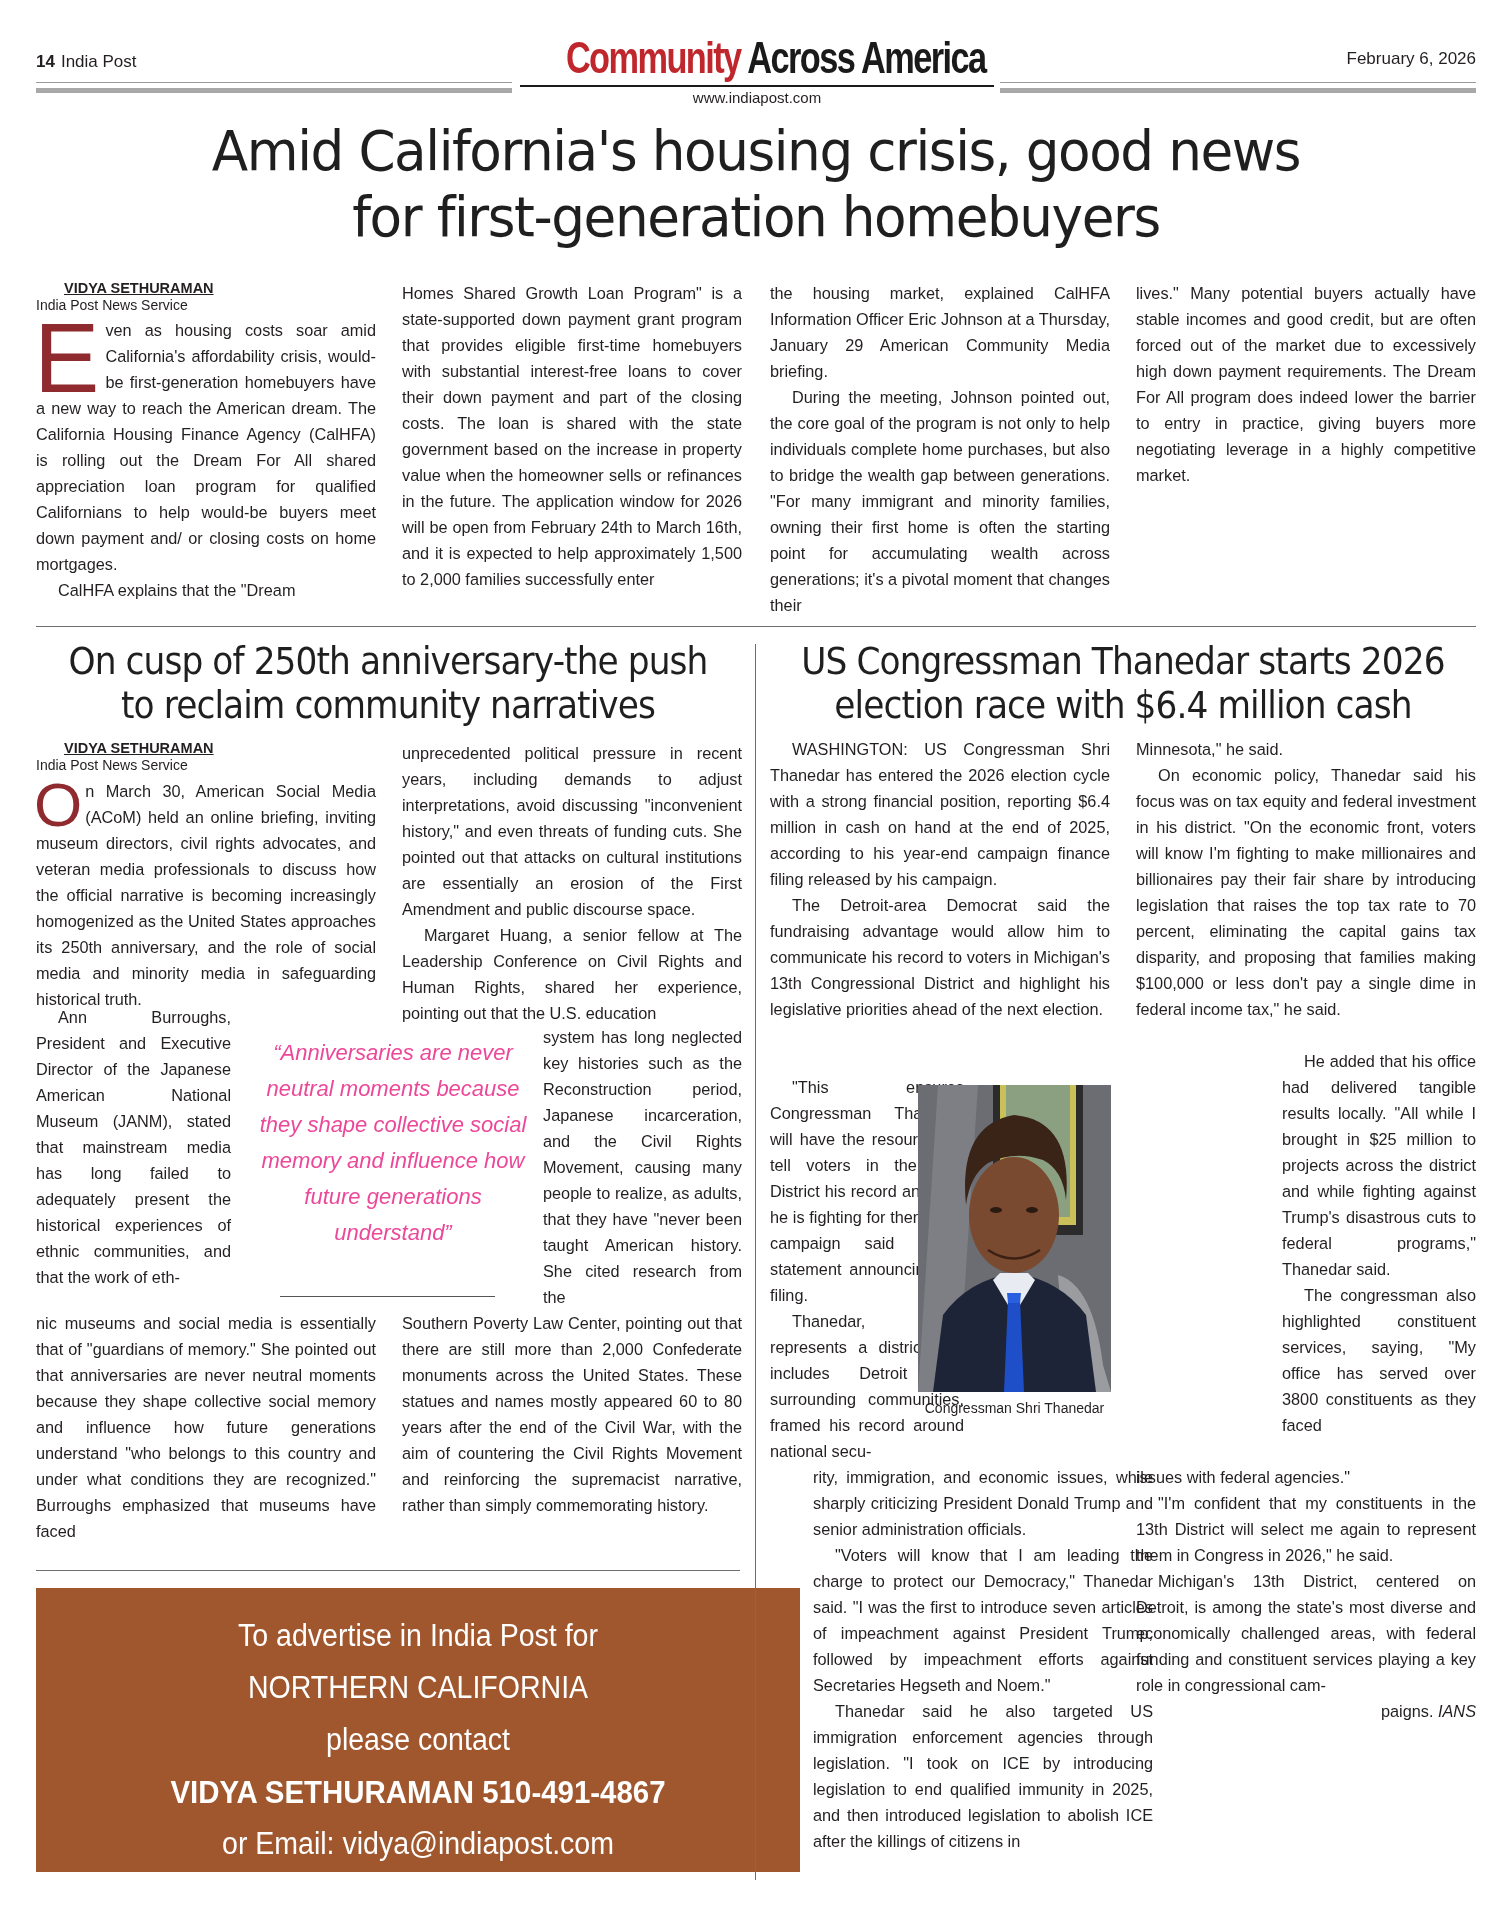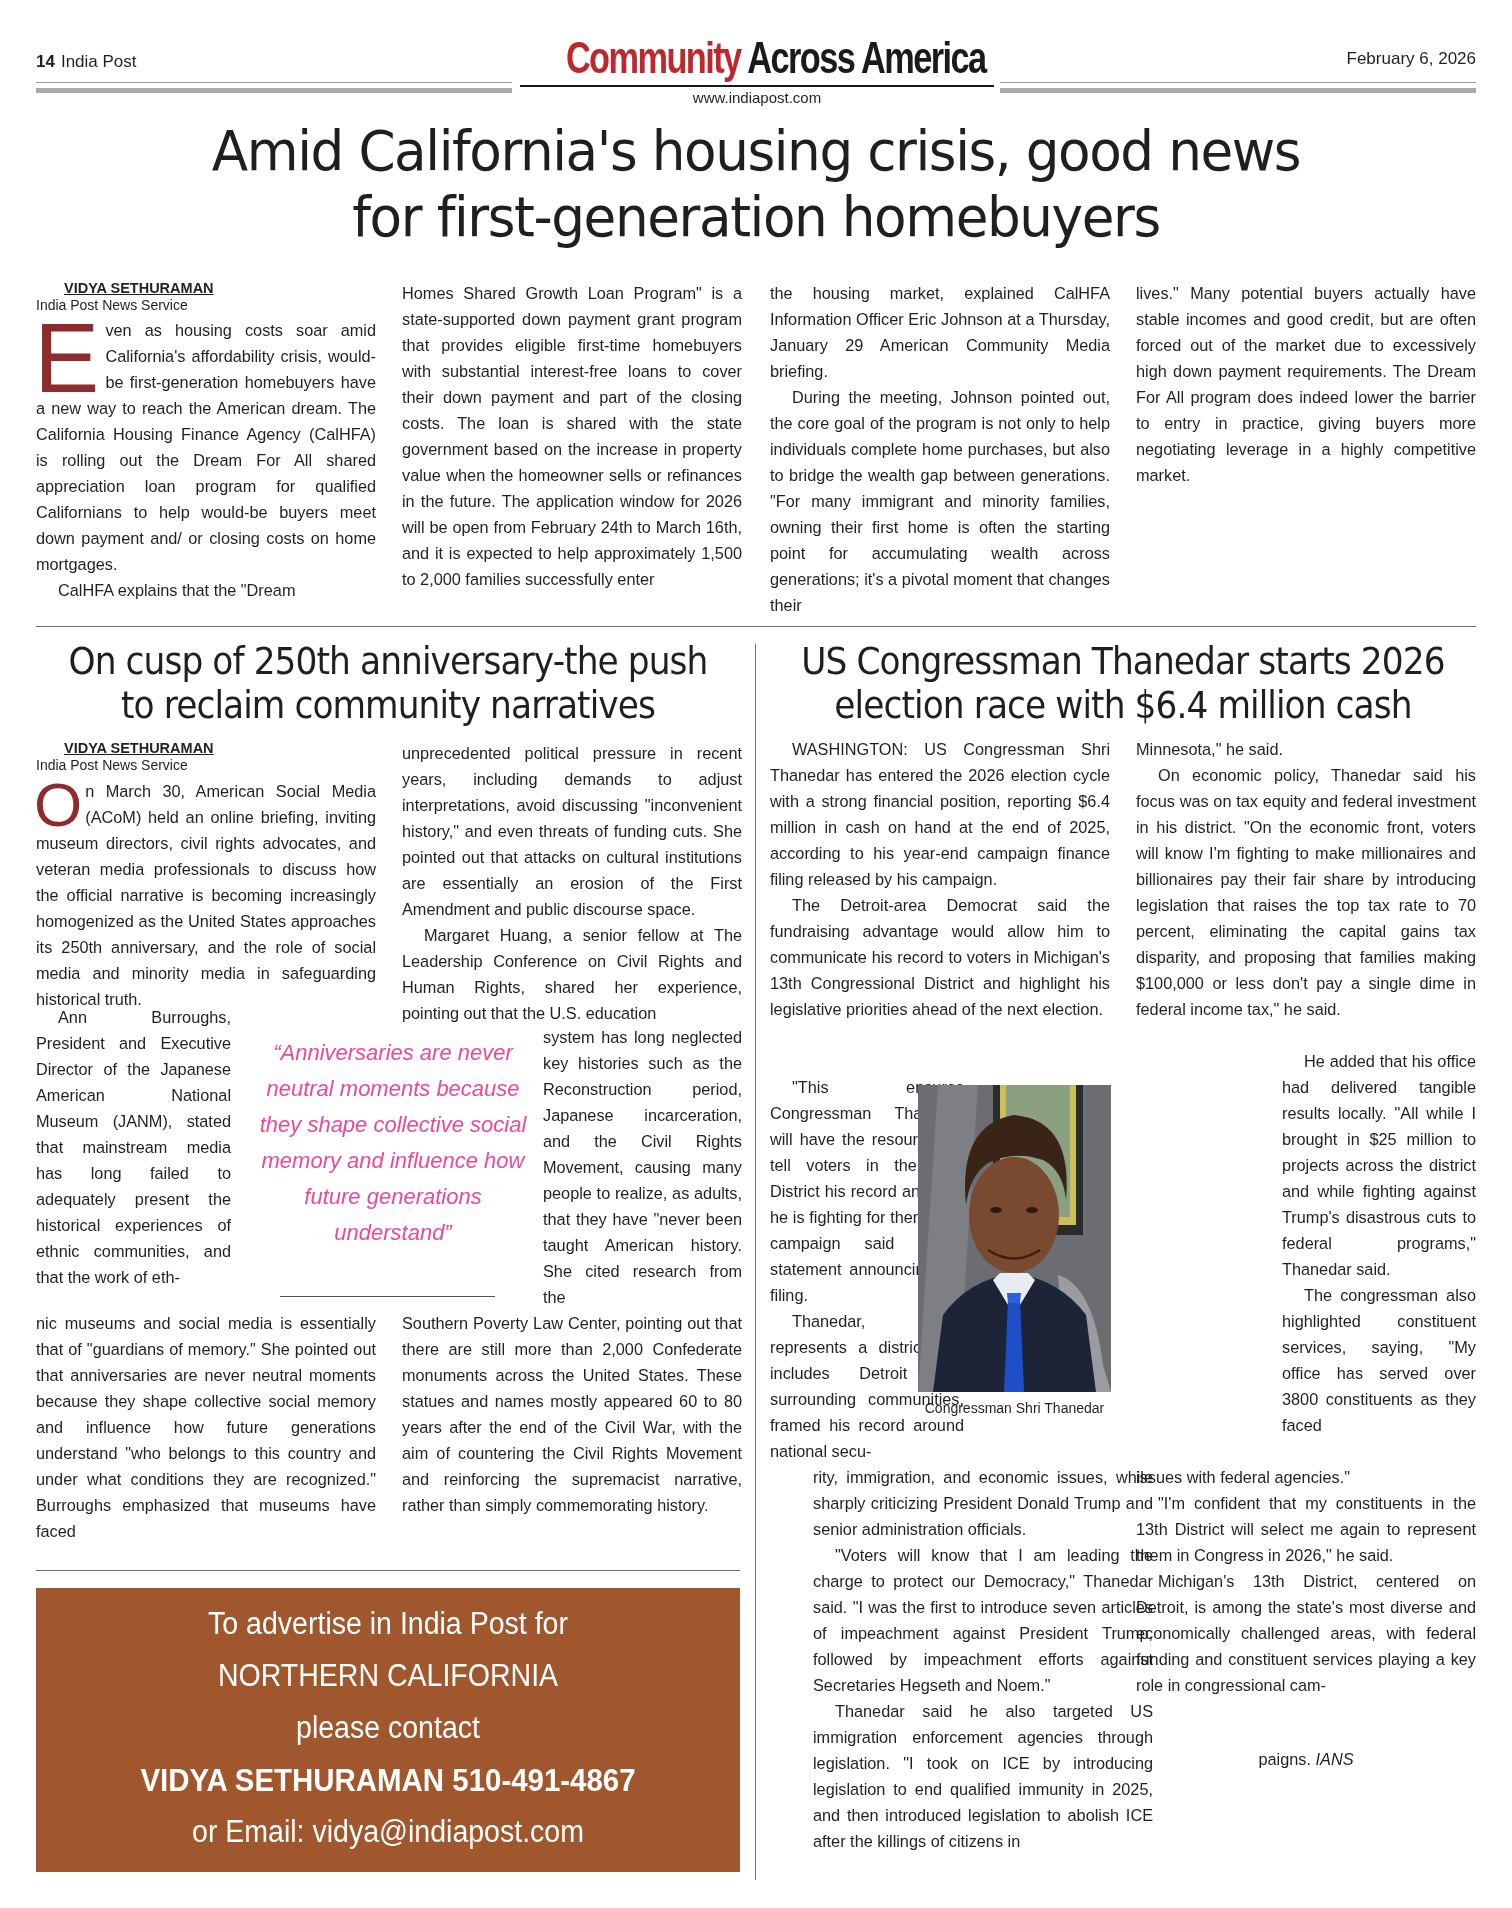--- a/index.html
+++ b/index.html
@@ -131,21 +131,21 @@
 
 <div class="abs col" style="left:402px;top:1310px;width:340px;">
   <p class="noind">Southern Poverty Law Center, pointing out that there are still more than 2,000 Confederate monuments across the United States. These statues and names mostly appeared 60 to 80 years after the end of the Civil War, with the aim of countering the Civil Rights Movement and reinforcing the  supremacist narrative, rather than simply commemorating history.</p>
 </div>
 
 <div class="abs pullquote" style="left:258px;top:1035px;width:270px;">“Anniversaries are never neutral moments because they shape collective social memory and influence how future generations understand”</div>
 <div class="abs pq-rule" style="left:280px;top:1296px;width:215px;"></div>
 
 <div class="abs hdivider" style="left:36px;top:1570px;width:704px;"></div>
 
-<div class="abs ad" style="left:36px;top:1588px;width:704px;height:284px;padding-top:10px;">
+<div class="abs ad" style="left:36px;top:1588px;width:764px;height:284px;padding-top:22px;">
   <div>To advertise in India Post for</div>
   <div>NORTHERN CALIFORNIA</div>
   <div>please contact</div>
   <div class="bold">VIDYA SETHURAMAN 510-491-4867</div>
   <div>or Email: vidya@indiapost.com</div>
 </div>
 
 <div class="abs vdivider" style="left:755px;top:644px;height:1236px;"></div>
 
 <div class="abs headline h2" style="left:770px;top:640px;width:706px;">
@@ -176,21 +176,21 @@
 
 <div class="abs col" style="left:1282px;top:1048px;width:194px;">
   <p>He added that his office had delivered tangible results locally. "All while I brought in $25 million to projects across the district and while fighting against Trump's disastrous cuts to federal programs," Thanedar said.</p>
   <p>The congressman also highlighted constituent services, saying, "My office has served over 3800 constituents as they faced</p>
 </div>
 
 <div class="abs col" style="left:1136px;top:1464px;width:340px;">
   <p class="noind">issues with federal agencies."</p>
   <p>"I'm confident that my constituents in the 13th District will select me again to represent them in Congress in 2026," he said.</p>
   <p>Michigan's 13th District, centered on Detroit, is among the state's most diverse and economically challenged areas, with federal funding and constituent services playing a key role in congressional cam-</p>
-  <p class="noind" style="text-align:center;margin-top:48px;"><span>paigns.</span> <span class="ians">IANS</span></p>
+  <p class="noind" style="text-align:right;"><span>paigns.</span> <span class="ians">IANS</span></p>
 </div>
 
 <div class="abs photo" style="left:918px;top:1085px;width:193px;height:307px;">
   <svg width="193" height="307" viewBox="0 0 193 307">
     <rect x="0" y="0" width="193" height="307" fill="#6b6d72"></rect>
     <polygon points="20,0 60,0 40,307 0,307" fill="#7d7f84"></polygon>
     <rect x="75" y="0" width="90" height="150" fill="#2b2b2b"></rect>
     <rect x="82" y="0" width="76" height="140" fill="#c9c05a"></rect>
     <rect x="88" y="0" width="64" height="132" fill="#8aa080"></rect>
     <path d="M140 190 Q175 200 185 280 L193 307 L150 307 Z" fill="#9a9ca0"></path>

